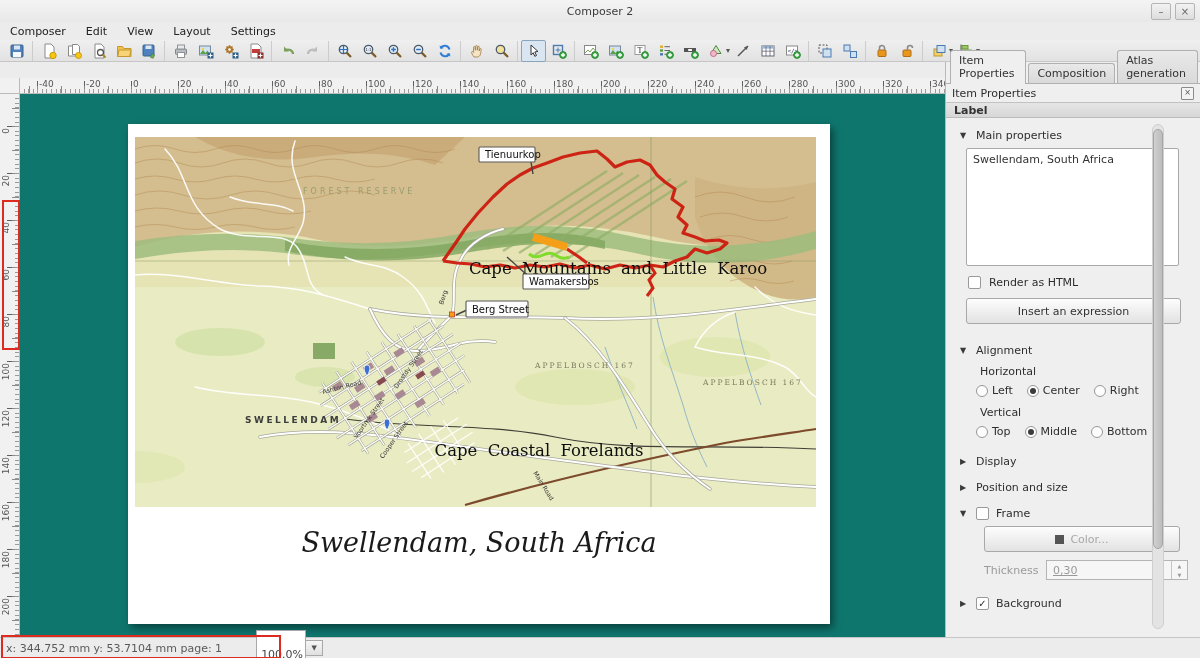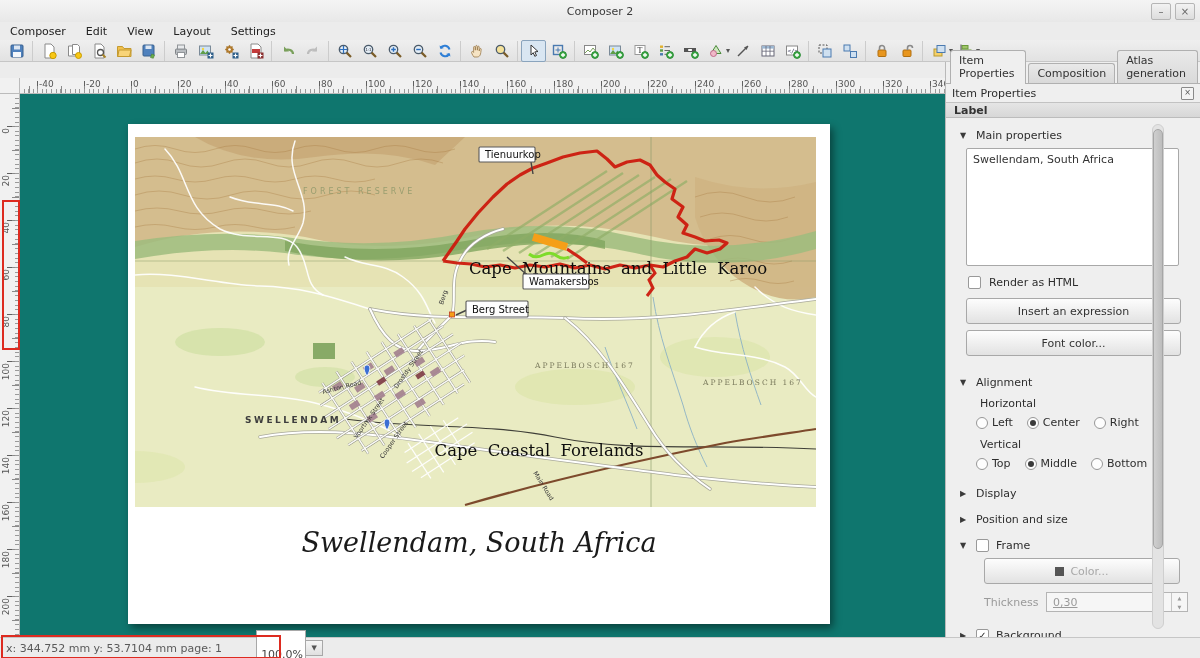--- a/index.html
+++ b/index.html
@@ -685,21 +685,20 @@
       <div class="ptextarea">Swellendam, South Africa</div>
 
       <div class="cbrow" style="margin:10px 0 0 22px;">
         <span class="cb">
             <span class="mark">✓</span>
           </span>
         <span>Render as HTML</span>
       </div>
 
       <div class="pbtn" style="margin-top:9px;">Insert an expression</div>
-      <div class="pbtn">Font color...</div>
 
       <div class="sechead" style="margin-top:20px;">
         <span class="arrow">▼</span>
         <span>Alignment</span>
       </div>
       <div class="sublabel" style="margin-top:8px;">Horizontal</div>
       <div class="radiorow" style="margin-top:6px;">
           <span class="radio">
             <span class="dot"></span>
           </span>

